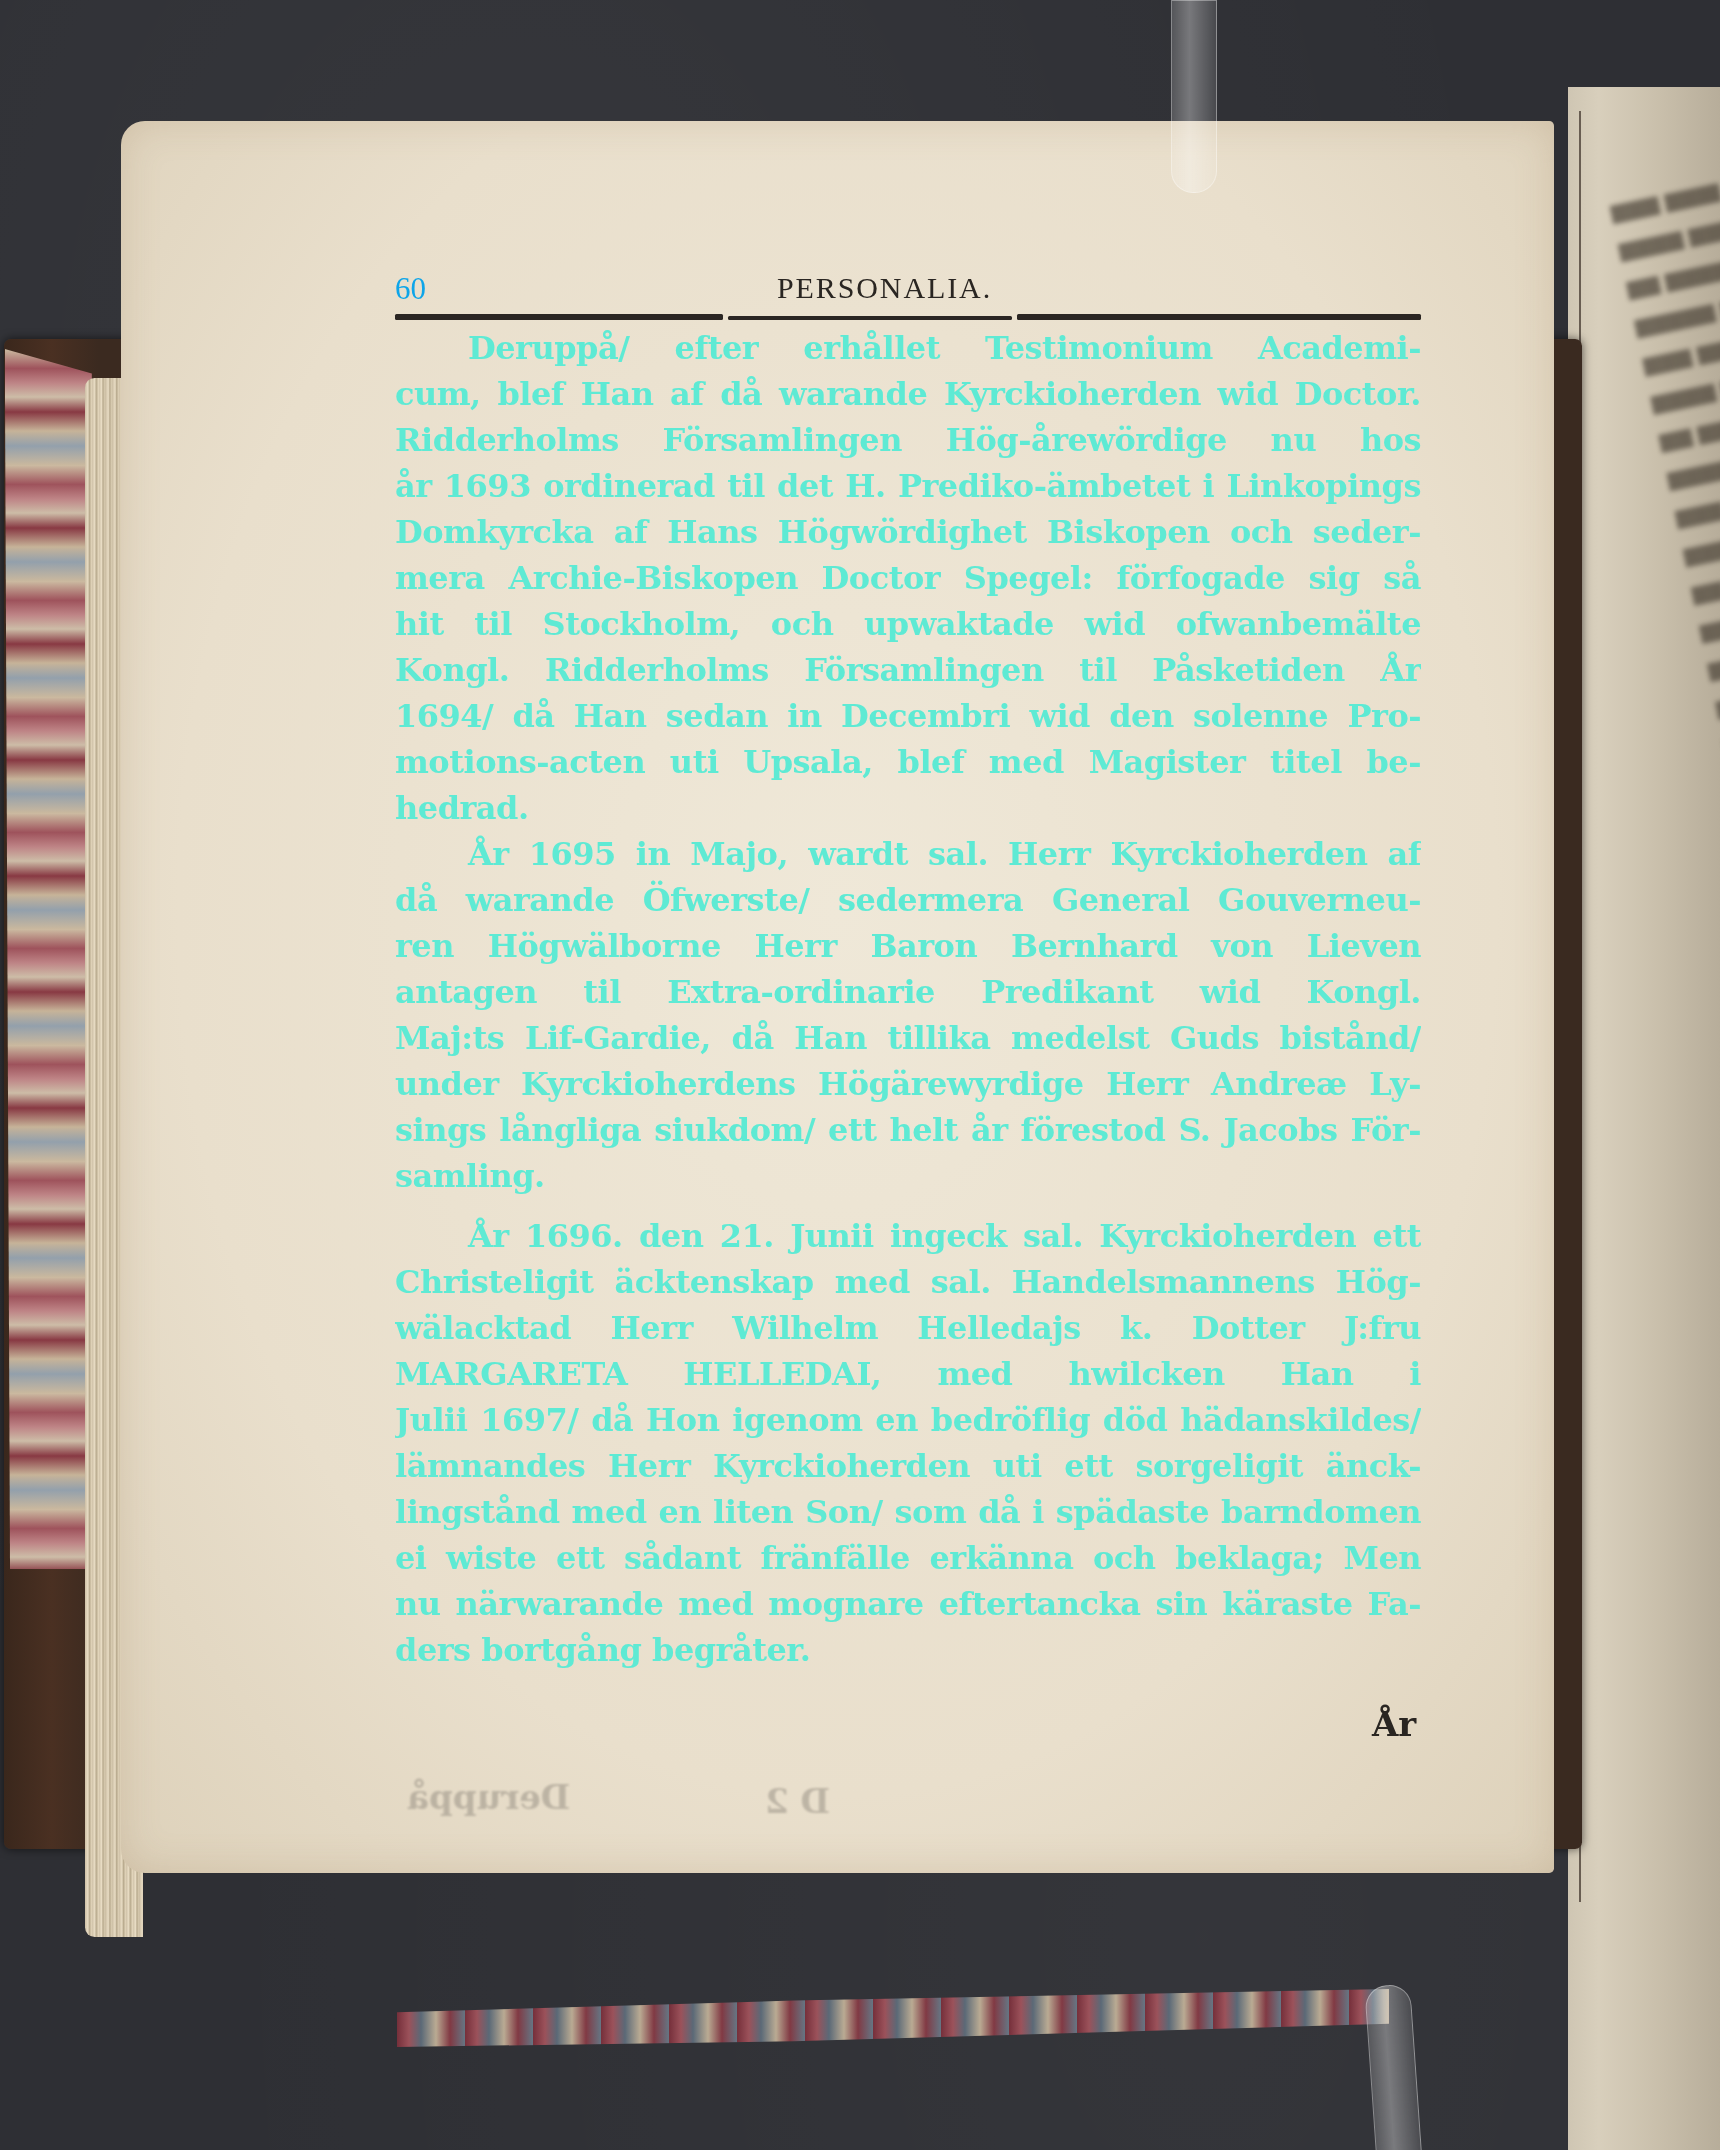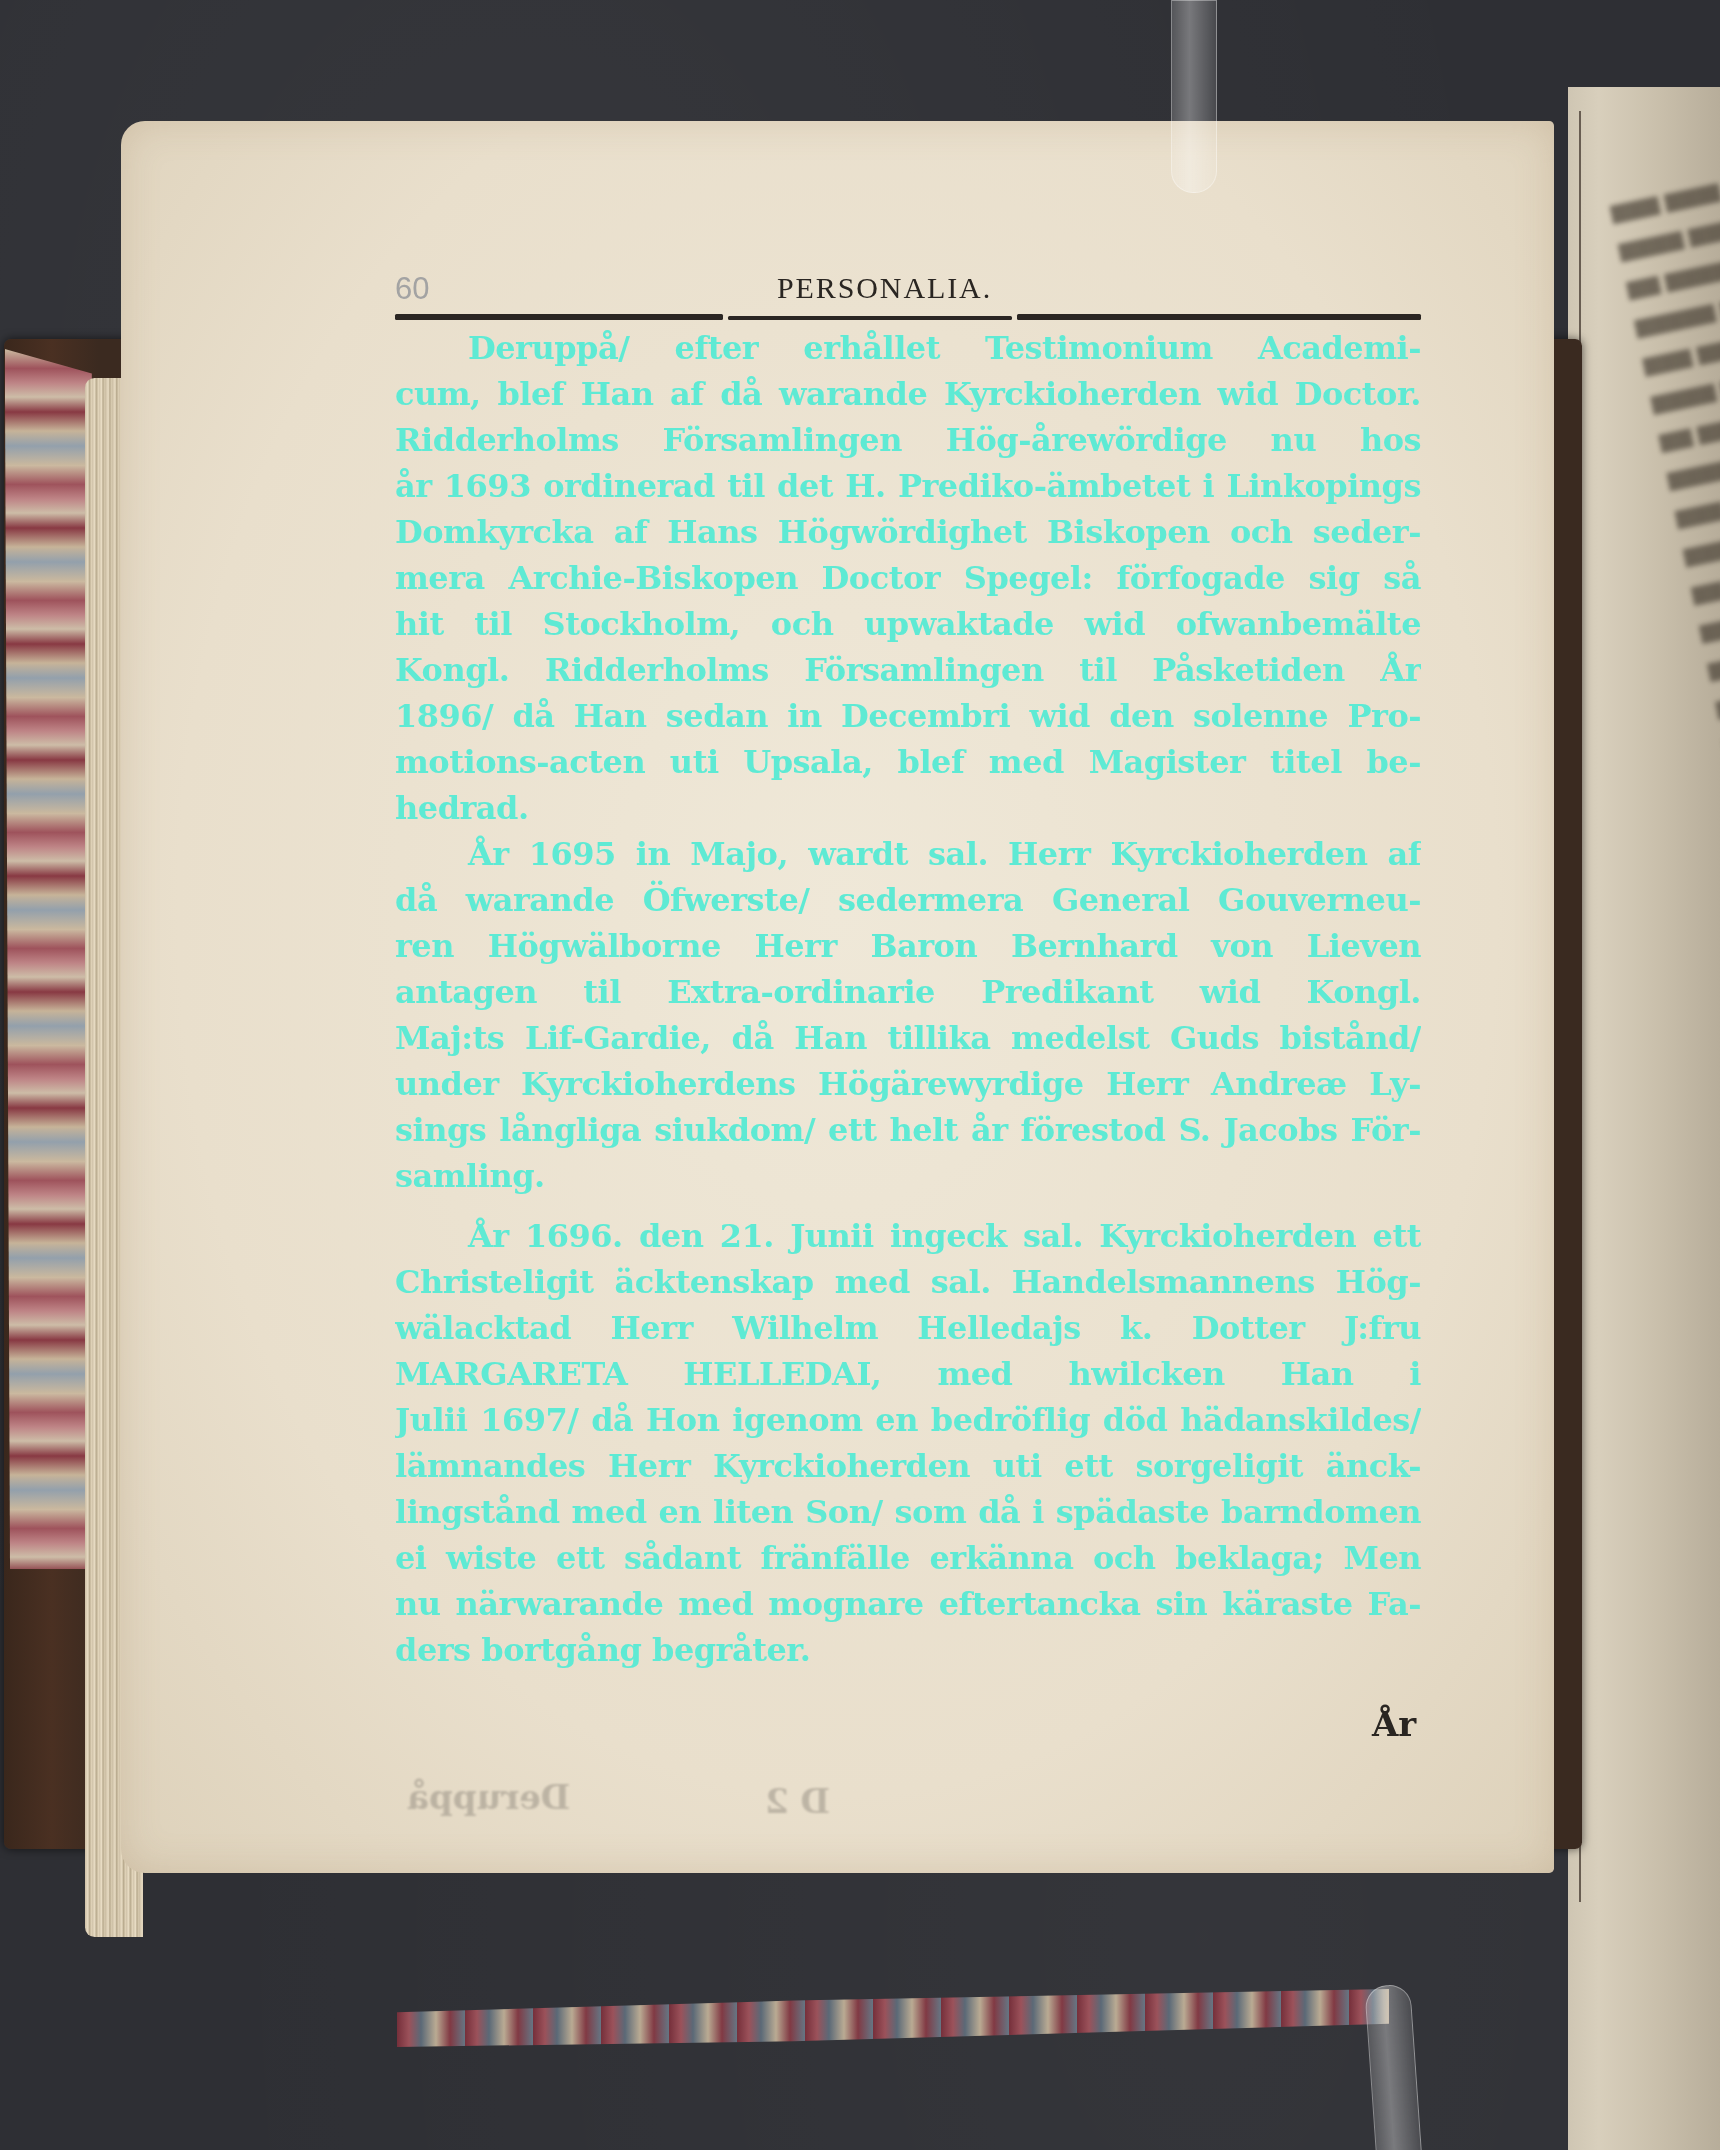--- a/index.html
+++ b/index.html
@@ -92,21 +92,21 @@
   
   .text-block {
     position: absolute; left: 395px; top: 261px; width: 1026px;
     color: #2a2622;
   }
   .running-head {
     position: relative; height: 53px;
   }
   .page-number {
     position: absolute; left: 0; top: 9.7px;
-    font-family: Liberation Sans, sans-serif; font-size: 31px; color: #a3a3a3;
+    font-family: Liberation Serif, serif; font-size: 31px; color: #0ea5e9;
   }
   .header-title {
     position: absolute; left: 382px; top: 9.7px;
     font-family: "Liberation Serif", serif; font-size: 30px; letter-spacing: 1.9px; color: #2a2622;
   }
   .rule {
     height: 5.8px; margin: 0 0 4.8px 0;
     display: flex; gap: 4.8px;
   }
   .rule span { display: block; height: 5.8px; background: #2b2623; border-radius: 1.5px; }
@@ -172,21 +172,21 @@
 
   <div class="para">
     <span class="line indent">Deruppå/ efter erhållet Testimonium Academi-</span>
     <span class="line">cum, blef Han af då warande Kyrckioherden wid Doctor.</span>
     <span class="line">Ridderholms Församlingen Hög-årewördige nu hos</span>
     <span class="line">år 1693 ordinerad til det H. Prediko-ämbetet i Linkopings</span>
     <span class="line">Domkyrcka af Hans Högwördighet Biskopen och seder-</span>
     <span class="line">mera Archie-Biskopen Doctor Spegel: förfogade sig så</span>
     <span class="line">hit til Stockholm, och upwaktade wid ofwanbemälte</span>
     <span class="line">Kongl. Ridderholms Församlingen til Påsketiden År</span>
-    <span class="line">1896/ då Han sedan in Decembri wid den solenne Pro-</span>
+    <span class="line">1694/ då Han sedan in Decembri wid den solenne Pro-</span>
     <span class="line">motions-acten uti Upsala, blef med Magister titel be-</span>
     <span class="line last">hedrad.</span>
   </div>
 
   <div class="para">
     <span class="line indent">År 1695 in Majo, wardt sal. Herr Kyrckioherden af</span>
     <span class="line">då warande Öfwerste/ sedermera General Gouverneu-</span>
     <span class="line">ren Högwälborne Herr Baron Bernhard von Lieven</span>
     <span class="line">antagen til Extra-ordinarie Predikant wid Kongl.</span>
     <span class="line">Maj:ts Lif-Gardie, då Han tillika medelst Guds bistånd/</span>

